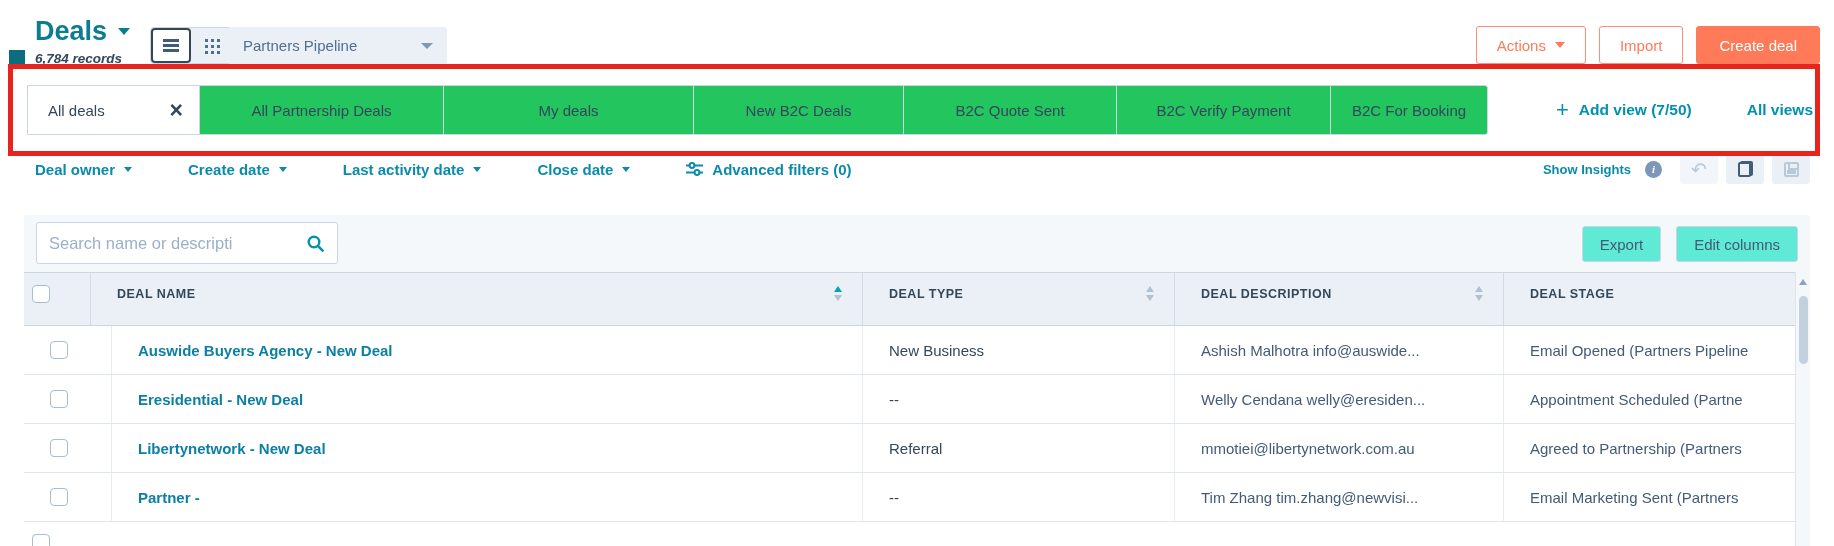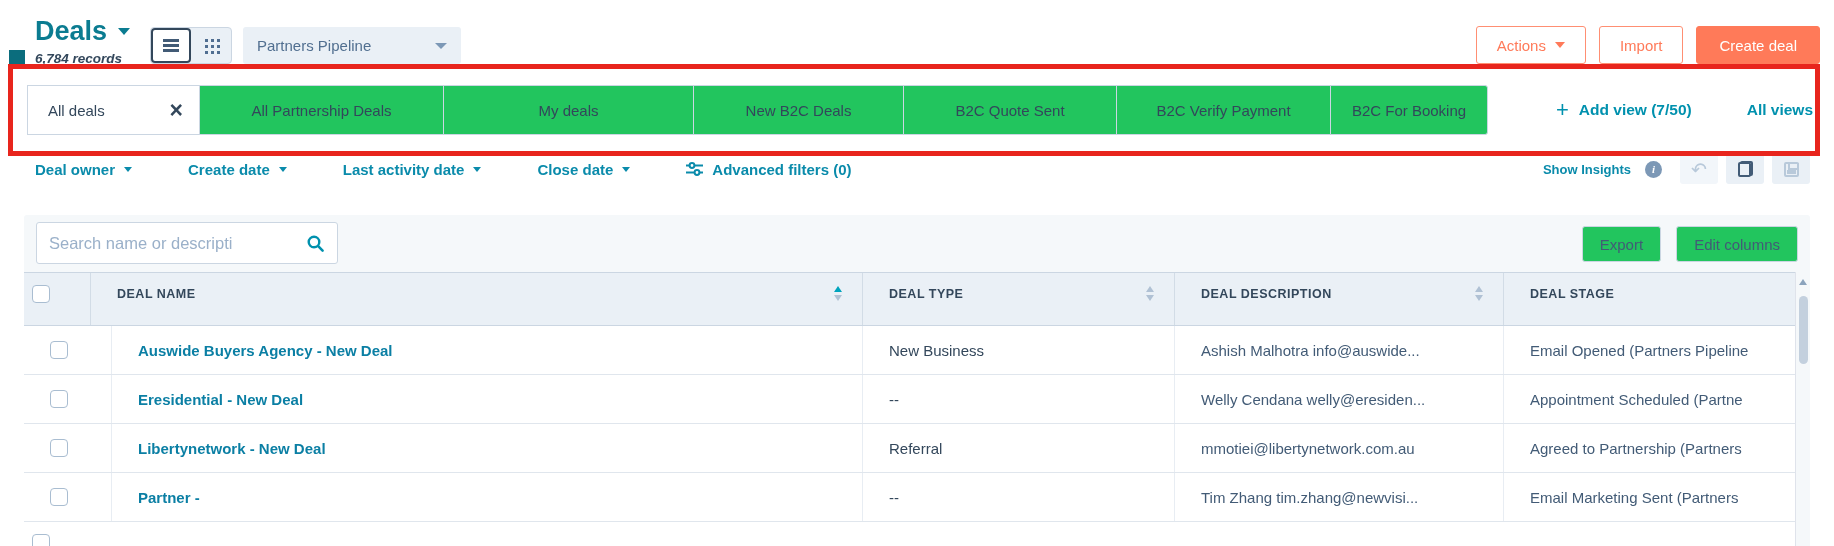--- a/index.html
+++ b/index.html
@@ -19,21 +19,21 @@
   .view-toggle{position:absolute;left:150px;top:27px;height:37px;display:flex;
     border:1px solid #cbd6e2;border-radius:4px;background:#eaf0f6;}
   .vt-btn{width:40px;display:flex;align-items:center;justify-content:center;cursor:pointer;}
   .vt-btn.active{background:#fff;box-shadow:inset 0 0 0 2px #33475b;border-radius:4px;}
   .icon-list{width:16px;height:3px;background:#425b76;box-shadow:0 5px 0 #425b76,0 10px 0 #425b76;
     margin-bottom:10px;}
   .icon-grid{width:3px;height:3px;background:#506e91;transform:translate(-5px,-5px);
     box-shadow:6px 0 0 #506e91,12px 0 0 #506e91,0 6px 0 #506e91,6px 6px 0 #506e91,
     12px 6px 0 #506e91,0 12px 0 #506e91,6px 12px 0 #506e91,12px 12px 0 #506e91;}
 
-  .pipeline-select{position:absolute;left:243px;top:27px;width:218px;height:37px;background:#eaf0f6;
+  .pipeline-select{position:absolute;left:229px;top:27px;width:218px;height:37px;background:#eaf0f6;
     border-radius:3px;display:flex;align-items:center;padding:0 14px;color:#516f90;font-size:15px;cursor:pointer;}
   .pipeline-select .caret{margin-left:auto;color:#7c98b6;border-top-width:6px;}
 
   .top-buttons{position:absolute;right:14px;top:26px;height:38px;display:flex;gap:13px;}
   .btn{display:flex;align-items:center;border-radius:3px;font-size:15px;cursor:pointer;}
   .btn-outline-orange{border:1px solid #ff8f73;color:#ff7a59;background:#fff;padding:0 20px;gap:9px;}
   .btn-outline-orange .caret{border-top-width:6px;border-left-width:5px;border-right-width:5px;}
   .btn-primary{background:#ff7a59;border:1px solid #ff7a59;color:#fff;padding:0 22px;}
 
   
@@ -85,21 +85,21 @@
 
   
   .panel{position:absolute;left:24px;top:215px;width:1786px;height:331px;background:#f5f8fa;
     border-radius:3px 3px 0 0;}
   .search-box{position:absolute;left:12px;top:7px;width:302px;height:42px;background:#fff;
     border:1px solid #cbd6e2;border-radius:3px;display:flex;align-items:center;padding:0 12px;}
   .search-box input{flex:1;border:none;outline:none;background:transparent;font-size:16.5px;
     color:#33475b;font-family:"Liberation Sans",sans-serif;min-width:0;}
   .search-box input::placeholder{color:#9ab0c9;}
   .panel-actions{position:absolute;right:12px;top:11px;display:flex;gap:15px;}
-  .btn-secondary{height:36px;padding:0 17px;background:#22c55e;border:1px solid #cbd6e2;
+  .btn-secondary{height:36px;padding:0 17px;background:#5eead4;border:1px solid #cbd6e2;
     border-radius:3px;color:#425b76;font-size:15px;display:flex;align-items:center;cursor:pointer;}
 
   
   .table{position:absolute;left:0;right:0;top:57px;bottom:0;background:#fff;}
   .thead,.tr{display:grid;grid-template-columns:66px 772px 312px 329px 1fr;}
   .thead{height:54px;background:#eaf0f6;border-top:1px solid #cbd6e2;border-bottom:1px solid #cbd6e2;}
   .th{display:flex;align-items:center;padding:0 20px 11px 26px;font-size:12.5px;font-weight:700;
     color:#33475b;letter-spacing:.5px;border-left:1px solid #d2dce6;cursor:pointer;white-space:nowrap;overflow:hidden;}
   .th:first-child,.td:first-child{border-left:none;}
   .th-check,.td-check{display:flex;align-items:center;padding-left:8px;}

